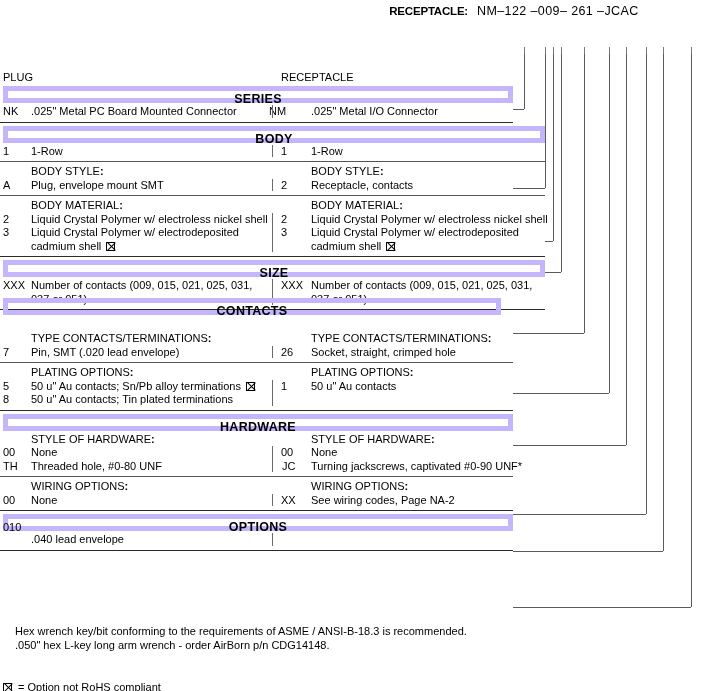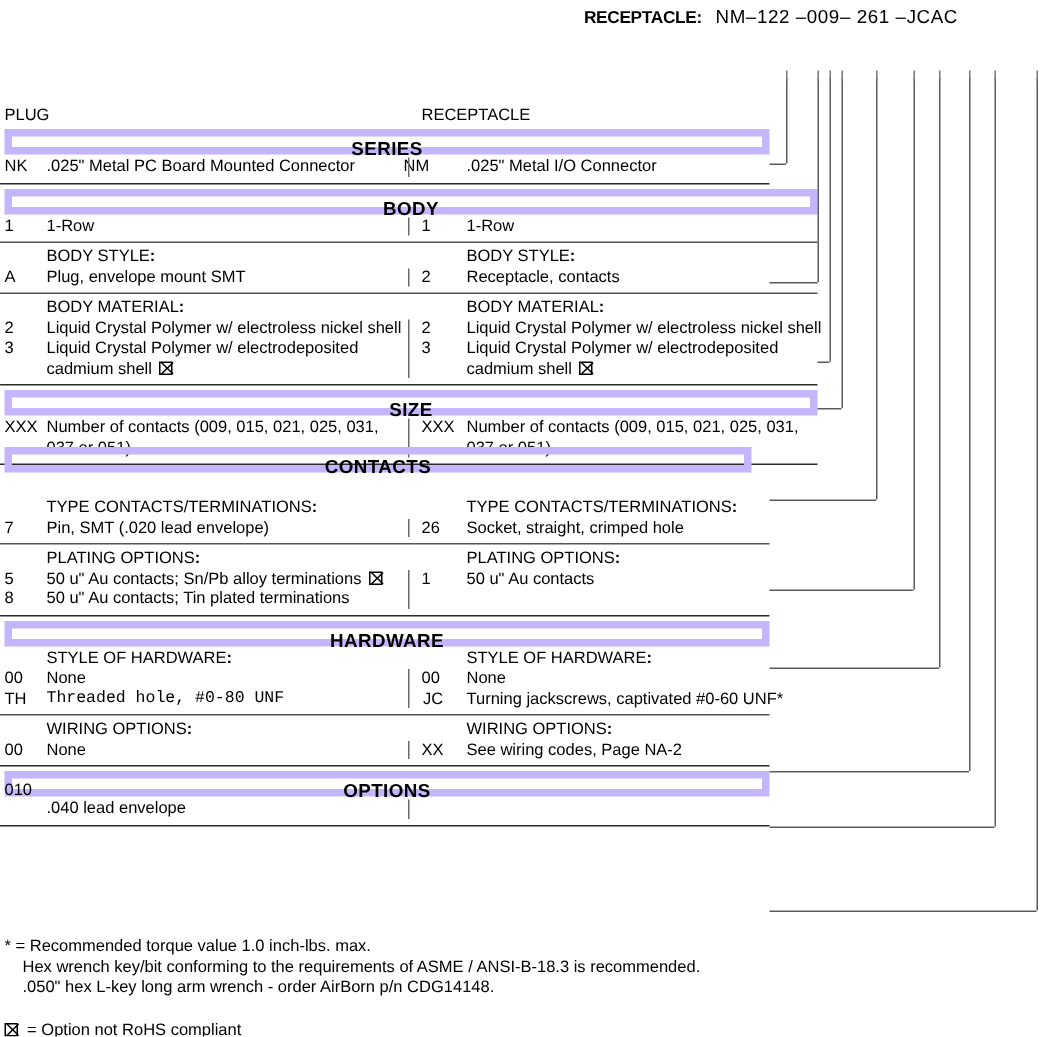--- a/index.html
+++ b/index.html
@@ -135,25 +135,25 @@
       <div class="code" style="left: 281px; top: 379.5px;">1</div>
       <div class="cell" style="left: 311px; top: 379.5px;">50 u" Au contacts</div>
       <div class="mid-tick" style="top: 379.5px; height: 26px;"></div>
       <div class="hr" style="top: 409.5px; width: 513px;"></div>
       <div class="banner" style="top: 413.5px; width: 510px;">HARDWARE</div>
       <div class="cell" style="left: 31px; top: 432.5px; font-weight: normal;">STYLE OF HARDWARE<b style="font-weight:bold">:</b></div>
       <div class="cell" style="left: 311px; top: 432.5px;">STYLE OF HARDWARE<b style="font-weight:bold">:</b></div>
       <div class="code" style="left: 3px; top: 446px;">00</div>
       <div class="cell" style="left: 31px; top: 446px;">None</div>
       <div class="code" style="left: 3px; top: 459.5px;">TH</div>
-      <div class="cell" style="left: 31px; top: 459.5px; font-family: Liberation Mono, monospace;">Threaded hole, #0-80 UNF</div>
+      <div class="cell" style="left: 31px; top: 459.5px;">Threaded hole, #0-80 UNF</div>
       <div class="code" style="left: 281px; top: 446px;">00</div>
       <div class="cell" style="left: 311px; top: 446px;">None</div>
       <div class="code" style="left: 282px; top: 459.5px;">JC</div>
-      <div class="cell" style="left: 311px; top: 459.5px;">Turning jackscrews, captivated #0-60 UNF*</div>
+      <div class="cell" style="left: 311px; top: 459.5px;">Turning jackscrews, captivated #0-90 UNF*</div>
       <div class="mid-tick" style="top: 446px; height: 26px;"></div>
       <div class="hr-thin" style="top: 476px; width: 513px;"></div>
       <div class="cell" style="left: 31px; top: 480px; font-weight: normal;">WIRING OPTIONS<b style="font-weight:bold">:</b></div>
       <div class="cell" style="left: 311px; top: 480px;">WIRING OPTIONS<b style="font-weight:bold">:</b></div>
       <div class="code" style="left: 3px; top: 493.5px;">00</div>
       <div class="cell" style="left: 31px; top: 493.5px;">None</div>
       <div class="code" style="left: 281px; top: 493.5px;">XX</div>
       <div class="cell" style="left: 311px; top: 493.5px;">See wiring codes, Page NA-2</div>
       <div class="mid-tick" style="top: 493.5px; height: 12.5px;"></div>
       <div class="hr" style="top: 510px; width: 513px;"></div>
@@ -191,21 +191,20 @@
       <div class="vline" style="left: 561px; top: 47px; height: 7px; border-left-color: rgb(119, 119, 119);"></div>
       <div class="vline" style="left: 584px; top: 47px; height: 7px; border-left-color: rgb(119, 119, 119);"></div>
       <div class="vline" style="left: 609px; top: 47px; height: 7px; border-left-color: rgb(119, 119, 119);"></div>
       <div class="vline" style="left: 626px; top: 47px; height: 7px; border-left-color: rgb(119, 119, 119);"></div>
       <div class="vline" style="left: 646px; top: 47px; height: 7px; border-left-color: rgb(119, 119, 119);"></div>
       <div class="vline" style="left: 663px; top: 47px; height: 7px; border-left-color: rgb(119, 119, 119);"></div>
       <div class="vline" style="left: 691px; top: 47px; height: 7px; border-left-color: rgb(119, 119, 119);"></div>
     </div>
 
   <div class="foot" style="left:3px;top:625px;width:560px;">
-    <div>* = Recommended torque value 1.0 inch-lbs. max.</div>
     <div style="padding-left:12px;">Hex wrench key/bit conforming to the requirements of ASME / ANSI-B-18.3 is recommended.</div>
     <div style="padding-left:12px;">.050" hex L-key long arm wrench - order AirBorn p/n CDG14148.</div>
   </div>
 
   <div class="foot" style="left:3px;top:681px;">
     <span class="rohs"></span>
     <span style="margin-left:3px;">= Option not RoHS compliant</span>
   </div>
 
 </div>

